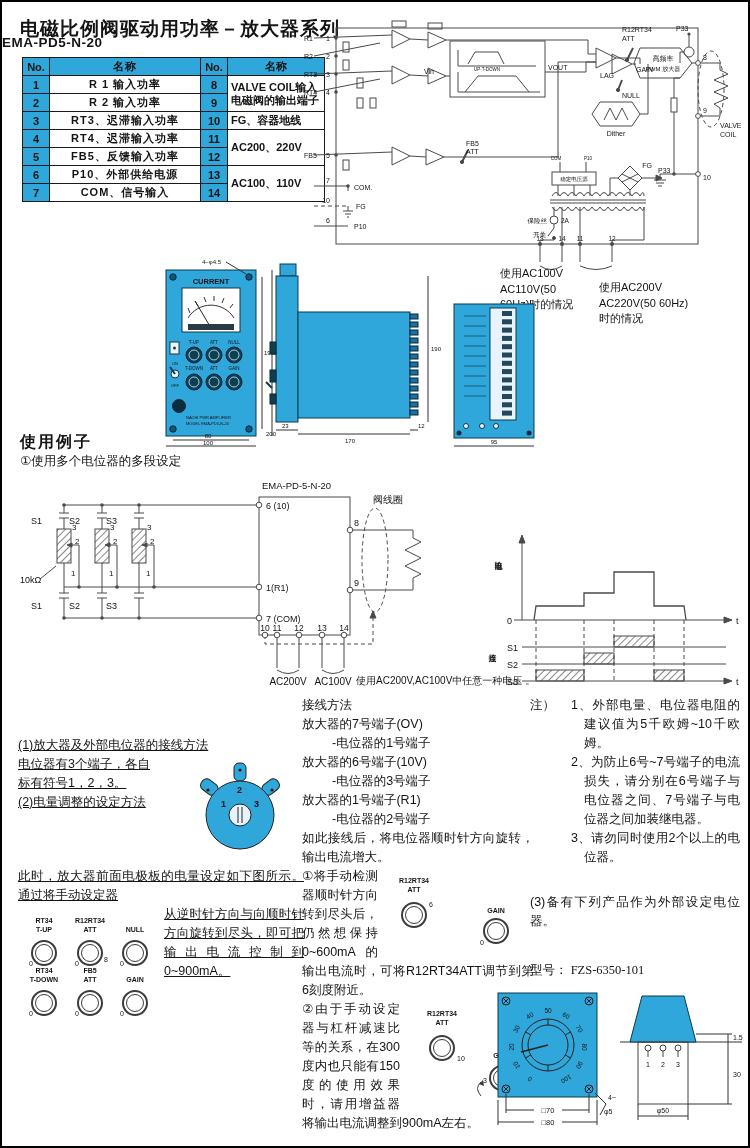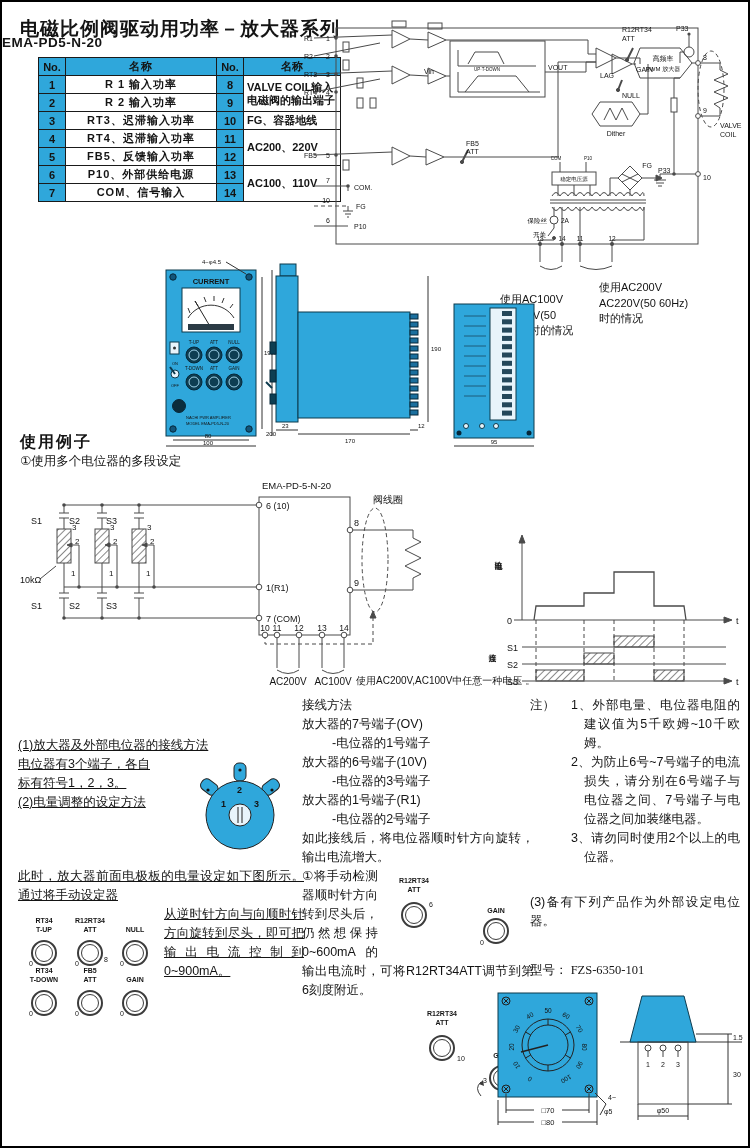--- a/index.html
+++ b/index.html
@@ -4,21 +4,21 @@
 <style>
   :root{ --accent:#2FA7DB; --ink:#141414; --ln:#4a4a4a; }
   html,body{margin:0;padding:0;background:#fff;}
   body{font-family:"Liberation Sans","DejaVu Sans",sans-serif;color:var(--ink);}
   .page{position:relative;width:750px;height:1148px;background:#fff;border:2px solid #000;box-sizing:border-box;overflow:hidden;}
   .abs{position:absolute;}
   svg{font-family:"Liberation Sans","DejaVu Sans",sans-serif;overflow:visible;}
   svg text{fill:#141414;}
   .title{left:18px;top:14px;font-size:19px;font-weight:bold;letter-spacing:1px;}
   .model{left:0;top:33px;font-size:13.5px;font-weight:bold;letter-spacing:.5px;}
-  table.tbl{position:absolute;left:36px;top:55px;border-collapse:collapse;font-size:11px;table-layout:fixed;}
+  table.tbl{position:absolute;left:20px;top:55px;border-collapse:collapse;font-size:11px;table-layout:fixed;}
   .tbl td{border:1px solid #1a1a1a;height:17px;padding:0 2px;text-align:center;font-weight:bold;overflow:hidden;white-space:nowrap;}
   .tbl td.no{width:22px;background:var(--accent);}
   .tbl td.hd{background:var(--accent);}
   .tbl td.nm{width:146px;letter-spacing:1px;}
   .tbl td.nm2{width:90px;text-align:left;padding:0 3px;white-space:normal;word-break:break-all;letter-spacing:0;line-height:13px;}
   .acnote{font-size:11px;line-height:15.5px;}
   .h-use{left:18px;top:430px;font-size:16px;font-weight:bold;letter-spacing:2px;}
   .h-sub{left:18px;top:451px;font-size:12.5px;}
   .col{font-size:12.5px;line-height:19px;text-align:justify;}
   #col1{left:16px;top:734px;width:286px;text-decoration:underline;}
@@ -276,21 +276,21 @@
       <text x="247" y="213" text-anchor="end" font-size="6.5">保险丝</text>
       <text x="261" y="213" font-size="6.5">2A</text>
       <text x="246" y="227" text-anchor="end" font-size="6.5">开关</text>
       <text x="240" y="231" font-size="6.5" text-anchor="middle">13</text>
       <text x="262" y="231" font-size="6.5" text-anchor="middle">14</text>
       <text x="280" y="231" font-size="6.5" text-anchor="middle">11</text>
       <text x="312" y="231" font-size="6.5" text-anchor="middle">12</text>
     </g>
   </svg>
 
-  <div class="abs acnote" style="left:498px;top:290px">
+  <div class="abs acnote" style="left:498px;top:264px">
     <div>使用AC100V</div>
     <div>AC110V(50</div>
     <div>60Hz)时的情况</div>
   </div>
   <div class="abs acnote" style="left:597px;top:278px">
     <div>使用AC200V</div>
     <div>AC220V(50 60Hz)</div>
     <div>时的情况</div>
   </div>
 
@@ -732,20 +732,21 @@
             <text x="36" y="14">R12RT34</text>
               <text x="36" y="23">ATT</text>
             <text x="96" y="56">GAIN</text>
           </g>
           <text x="51" y="59" font-size="7">10</text>
           <text x="77" y="81" font-size="7">3</text>
           <path d="M75,94 Q68,86 75,80" fill="none" stroke="#3c3c3c"></path>
             <polygon points="73,82 77,78 78,84" fill="#3c3c3c"></polygon>
         </svg>
       </div>
+      <span>②由于手动设定器与杠杆减速比等的关系，在300度内也只能有150度的使用效果时，请用增益器将输出电流调整到900mA左右。</span>
     </div>
   </div>
 
   <div class="abs col" id="col3">
     <div class="noterow">
       <div class="nprefix">注）</div>
       <div>
         <div class="nitem">1、外部电量、电位器电阻的建议值为5千欧姆~10千欧姆。</div>
         <div class="nitem">2、为防止6号~7号端子的电流损失，请分别在6号端子与电位器之间、7号端子与电位器之间加装继电器。</div>
         <div class="nitem">3、请勿同时使用2个以上的电位器。</div>

